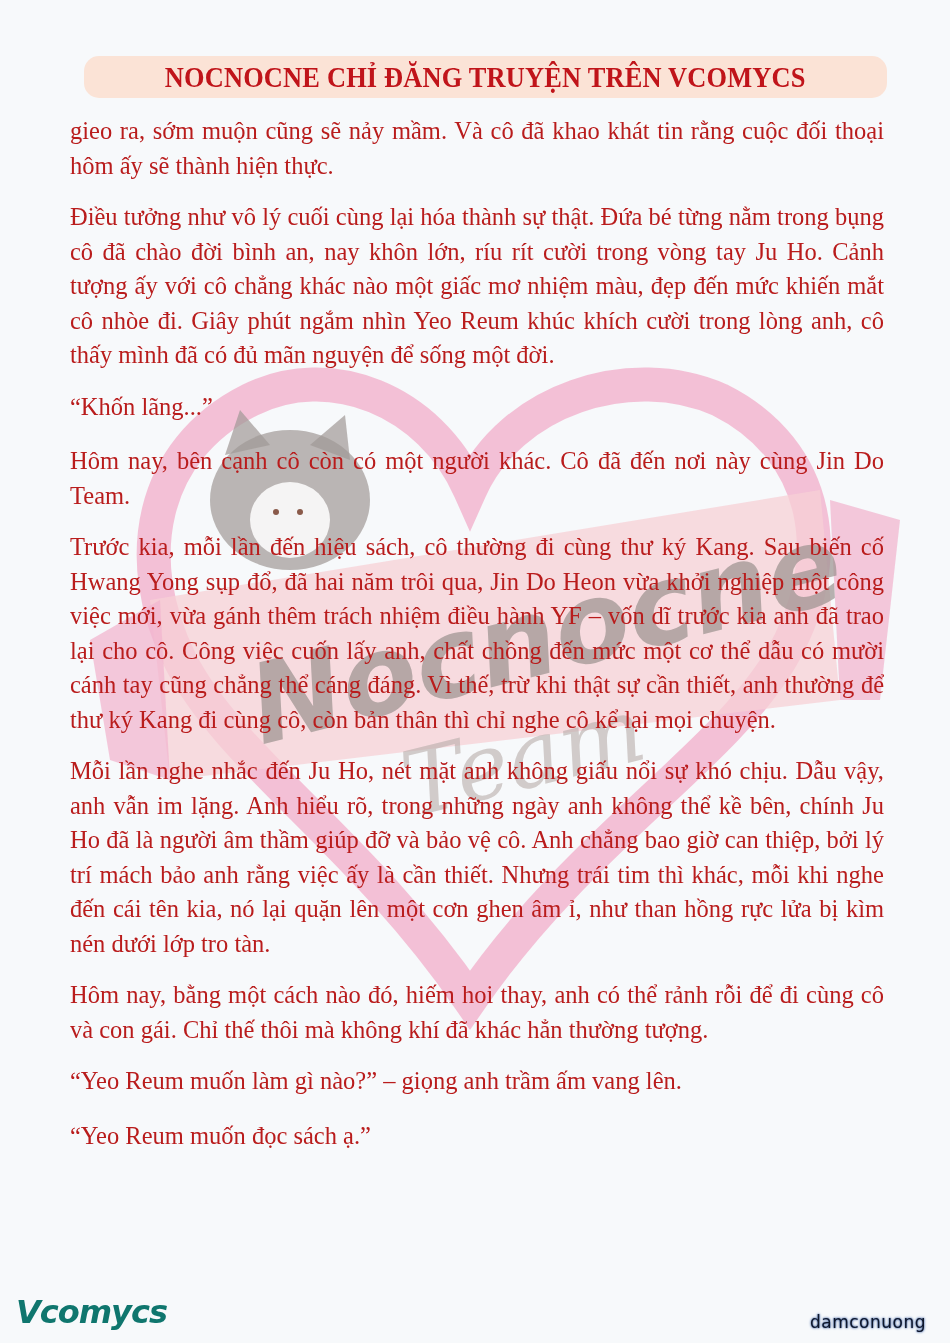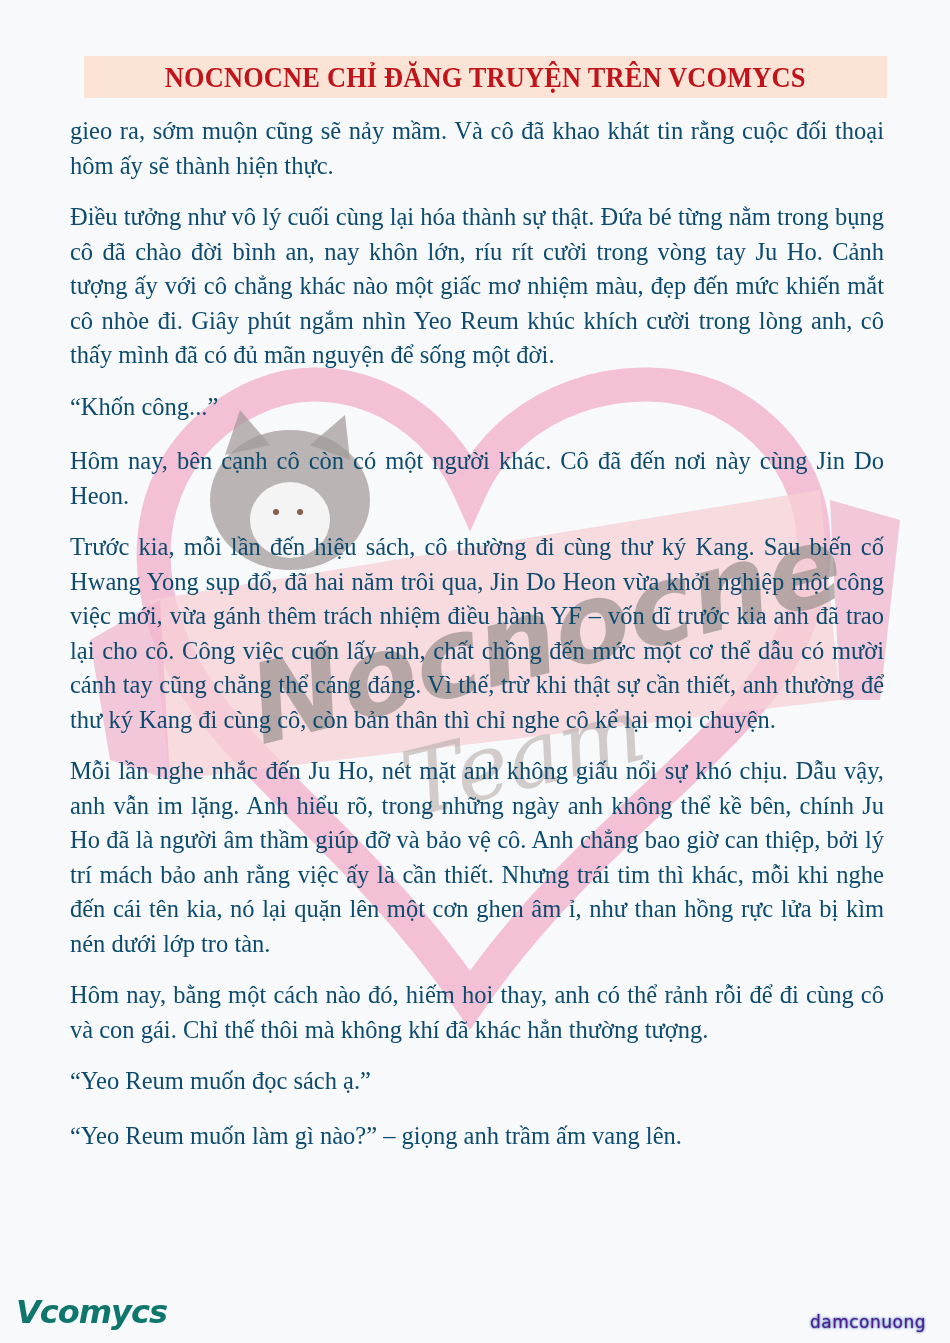--- a/index.html
+++ b/index.html
@@ -11,43 +11,44 @@
   }
   .watermark {
     position: absolute; left: 0; top: 0; width: 950px; height: 1343px;
     pointer-events: none; z-index: 0;
   }
   .header {
     position: absolute; left: 84px; top: 56px; width: 803px; height: 42px;
     background: #fbe3d6;
     display: flex; align-items: center; justify-content: center;
     z-index: 2;
+    border-radius: 15px;
   }
   .header-text {
     color: #c0141a; font-weight: bold; font-size: 30px; letter-spacing: 0.2px;
     transform: scaleX(0.88); white-space: nowrap;
     font-family: "Liberation Serif", "DejaVu Serif", serif;
   }
   .content {
     position: absolute; left: 70px; top: 114px; width: 814px;
-    z-index: 2; color: #0c4a6e;
+    z-index: 2; color: #b91c1c;
     font-size: 24.5px; line-height: 34.5px;
   }
   .content p {
     margin: 0 0 17px 0; text-align: justify;
   }
   .content p.single { margin-bottom: 20px; }
   .footer-logo {
     position: absolute; left: 16px; top: 1293px; z-index: 2;
     font-family: "DejaVu Sans", sans-serif; font-style: italic; font-weight: bold;
     font-size: 32px; color: #0f766e; letter-spacing: -1px;
   }
   .footer-credit {
     position: absolute; right: 24px; top: 1312px; z-index: 2;
-    font-family: "DejaVu Sans", sans-serif; font-size: 17px; color: #4c1d95;
+    font-family: "DejaVu Sans", sans-serif; font-size: 17px; color: #0f172a;
     text-shadow: 0 0 3px #6b86b8, 0 0 2px #6b86b8, 0 0 1px #6b86b8;
     letter-spacing: 0.5px;
   }
 </style>
 </head>
 <body>
 
 <svg class="watermark" viewBox="0 0 950 1343" xmlns="http://www.w3.org/2000/svg">
 
   <path d="M470,490 C430,400 330,360 250,400 C150,450 130,560 180,660 C230,760 360,840 470,1000 C580,840 720,760 780,660 C840,560 820,450 720,400 C630,360 510,400 470,490 Z" fill="none" stroke="#f2b6cf" stroke-width="34" opacity="0.85"></path>
@@ -67,23 +68,23 @@
   <text x="400" y="800" font-family="DejaVu Serif, serif" font-size="90" font-style="italic" fill="#b8aeab" opacity="0.6" transform="rotate(-14 475 760)">Team</text>
 </svg>
 
 <div class="header">
   <span class="header-text">NOCNOCNE CHỈ ĐĂNG TRUYỆN TRÊN VCOMYCS</span>
 </div>
 
 <div class="content">
   <p>gieo ra, sớm muộn cũng sẽ nảy mầm. Và cô đã khao khát tin rằng cuộc đối thoại hôm ấy sẽ thành hiện thực.</p>
   <p>Điều tưởng như vô lý cuối cùng lại hóa thành sự thật. Đứa bé từng nằm trong bụng cô đã chào đời bình an, nay khôn lớn, ríu rít cười trong vòng tay Ju Ho. Cảnh tượng ấy với cô chẳng khác nào một giấc mơ nhiệm màu, đẹp đến mức khiến mắt cô nhòe đi. Giây phút ngắm nhìn Yeo Reum khúc khích cười trong lòng anh, cô thấy mình đã có đủ mãn nguyện để sống một đời.</p>
-  <p class="single">“Khốn công...”</p>
-  <p>Hôm nay, bên cạnh cô còn có một người khác. Cô đã đến nơi này cùng Jin Do Heon.</p>
+  <p class="single">“Khốn lãng...”</p>
+  <p>Hôm nay, bên cạnh cô còn có một người khác. Cô đã đến nơi này cùng Jin Do Team.</p>
   <p>Trước kia, mỗi lần đến hiệu sách, cô thường đi cùng thư ký Kang. Sau biến cố Hwang Yong sụp đổ, đã hai năm trôi qua, Jin Do Heon vừa khởi nghiệp một công việc mới, vừa gánh thêm trách nhiệm điều hành YF – vốn dĩ trước kia anh đã trao lại cho cô. Công việc cuốn lấy anh, chất chồng đến mức một cơ thể dẫu có mười cánh tay cũng chẳng thể cáng đáng. Vì thế, trừ khi thật sự cần thiết, anh thường để thư ký Kang đi cùng cô, còn bản thân thì chỉ nghe cô kể lại mọi chuyện.</p>
   <p>Mỗi lần nghe nhắc đến Ju Ho, nét mặt anh không giấu nổi sự khó chịu. Dẫu vậy, anh vẫn im lặng. Anh hiểu rõ, trong những ngày anh không thể kề bên, chính Ju Ho đã là người âm thầm giúp đỡ và bảo vệ cô. Anh chẳng bao giờ can thiệp, bởi lý trí mách bảo anh rằng việc ấy là cần thiết. Nhưng trái tim thì khác, mỗi khi nghe đến cái tên kia, nó lại quặn lên một cơn ghen âm ỉ, như than hồng rực lửa bị kìm nén dưới lớp tro tàn.</p>
   <p>Hôm nay, bằng một cách nào đó, hiếm hoi thay, anh có thể rảnh rỗi để đi cùng cô và con gái. Chỉ thế thôi mà không khí đã khác hẳn thường tượng.</p>
+  <p class="single">“Yeo Reum muốn làm gì nào?” – giọng anh trầm ấm vang lên.</p>
   <p class="single">“Yeo Reum muốn đọc sách ạ.”</p>
-  <p class="single">“Yeo Reum muốn làm gì nào?” – giọng anh trầm ấm vang lên.</p>
 </div>
 
 <div class="footer-logo">Vcomycs</div>
 <div class="footer-credit">damconuong</div>
 
 </body></html>

